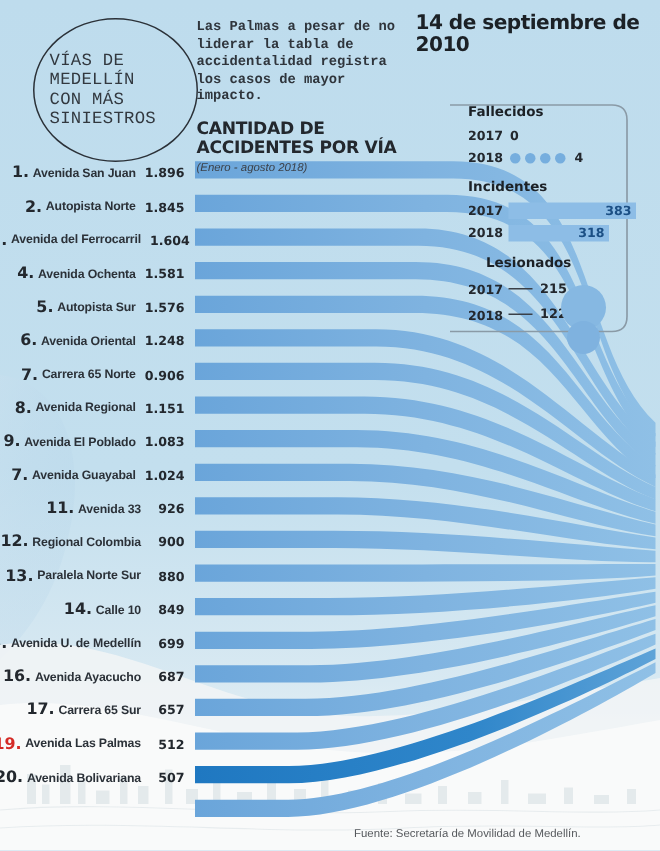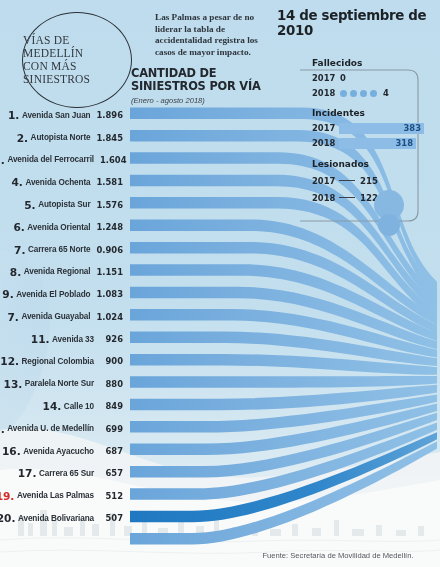--- a/index.html
+++ b/index.html
@@ -14,28 +14,28 @@
   
   .panel{position:absolute;z-index:3;}
   
   #headline{
     left:22px;top:12px;width:108px;height:94px;
     border:1.4px solid #2b3138;border-radius:50%;
     display:flex;align-items:center;justify-content:center;
   }
   #headline .txt{
     font-size:11.5px;line-height:13.2px;letter-spacing:.2px;
-    color:#32383f;width:100%;
-    font-family:Liberation Serif, serif;
+    color:#32383f;padding-left:10px;width:100%;
+    font-family:Liberation Mono, monospace;
   }
   
   #intro{left:131px;top:12px;width:143px;}
   #intro .lead{
     font-size:9.2px;line-height:11.6px;color:#2f353c;
-    font-family:Liberation Serif, serif;font-weight:600;margin-left:24px;
+    font-family:Liberation Mono, monospace;font-weight:600;
   }
   #intro .kicker{
     margin-top:9px;font-size:11.4px;line-height:12.6px;
     font-weight:bold;letter-spacing:-.2px;color:#23282e;
     font-family:"DejaVu Sans", sans-serif;
   }
   #intro .period{
     margin-top:3px;font-size:7.6px;font-style:italic;color:#3c424a;
   }
   
@@ -65,21 +65,21 @@
     font-size:13.4px;font-weight:bold;color:#1c2126;letter-spacing:-.35px;
     font-family:"DejaVu Sans", sans-serif;
   }
   #stats .sub{
     margin-top:4px;font-size:8.2px;line-height:10px;color:#2f353c;
     text-align:right;font-weight:600;width:152px;
   }
   #bracket{
     position:absolute;left:296px;top:66px;width:128px;height:159px;z-index:4;
   }
-  #metrics{left:312px;top:58px;width:112px;z-index:5;}
+  #metrics{left:312px;top:70px;width:112px;z-index:5;}
   .mt{
     font-size:9px;font-weight:bold;color:#1c2126;margin-bottom:3px;
     font-family:"DejaVu Sans", sans-serif;
   }
   .mrow{display:flex;align-items:center;height:14px;margin-bottom:1px;}
   .yr{font-size:8.4px;color:#23282e;font-weight:600;width:22px;
       font-family:"DejaVu Sans", sans-serif;}
   .dots{display:flex;align-items:center;gap:3px;margin-left:6px;}
   .dot{width:7px;height:7px;border-radius:50%;background:#76aede;}
   .dotval,.zeroval{font-size:8.4px;font-weight:600;color:#23282e;margin-left:6px;
@@ -96,21 +96,21 @@
   .dash{width:16px;height:1.2px;background:#3a4048;margin:0 5px;}
   .lesval{font-size:8.6px;font-weight:600;color:#23282e;width:22px;text-align:left;
       font-family:"DejaVu Sans", sans-serif;}
   #circles{position:absolute;left:366px;top:188px;width:46px;height:48px;z-index:5;}
   #vlabel{
     position:absolute;left:404px;top:90px;height:132px;z-index:6;
     display:flex;align-items:center;
   }
   
   #source{
-    position:absolute;left:236px;top:551px;width:204px;text-align:center;z-index:6;
+    position:absolute;left:236px;top:551px;width:204px;text-align:left;z-index:6;
     font-size:7.6px;color:#55585c;
   }
 </style>
 </head>
 <body>
 
 <svg id="bg" viewBox="0 0 440 567" preserveAspectRatio="none">
   <defs>
     <linearGradient id="bgGrad" x1="0" y1="0" x2="0" y2="1">
       <stop offset="0" stop-color="#bedced"></stop>
@@ -163,21 +163,21 @@
 <div class="panel" id="headline">
   <div class="txt" style="white-space:pre-line;">VÍAS DE
 MEDELLÍN
 CON MÁS
 SINIESTROS</div>
 </div>
 
 <div class="panel" id="intro">
   <div class="lead">Las Palmas a pesar de no liderar la tabla de accidentalidad registra los casos de mayor impacto.</div>
   <div class="kicker" style="white-space:pre-line;">CANTIDAD DE
-SINIESTROS POR VÍA</div>
+ACCIDENTES POR VÍA</div>
   <div class="period">(Enero - agosto 2018)</div>
 </div>
 
 <svg id="fan" viewBox="0 0 314 455" preserveAspectRatio="none">
   <defs>
     <linearGradient id="barG" x1="0" y1="0" x2="1" y2="0">
       <stop offset="0" stop-color="#6aa5da"></stop>
       <stop offset="0.5" stop-color="#7fb3e0"></stop>
       <stop offset="1" stop-color="#8fc0e6"></stop>
     </linearGradient>
@@ -337,26 +337,26 @@
 
   <div class="mt" style="margin-top:8px;">Incidentes</div>
   <div class="mrow">
     <span class="yr">2017</span>
     <span class="hbar" id="inc-bar-0" style="width: 92px;">
       <span>383</span>
     </span>
   </div>
   <div class="mrow">
     <span class="yr">2018</span>
-    <span class="hbar" id="inc-bar-1" style="width: 77px;">
+    <span class="hbar" id="inc-bar-1" style="width: 67px;">
       <span>318</span>
     </span>
   </div>
 
-  <div class="mt" style="margin-top:9px;">Lesionados</div>
+  <div class="mt" style="margin-top:9px;margin-left:12px;">Lesionados</div>
   <div class="lesrow">
     <span class="yr">2017</span>
     <span class="dash"></span>
     <span class="lesval">215</span>
   </div>
   <div class="lesrow">
     <span class="yr">2018</span>
     <span class="dash"></span>
     <span class="lesval">122</span>
   </div>

